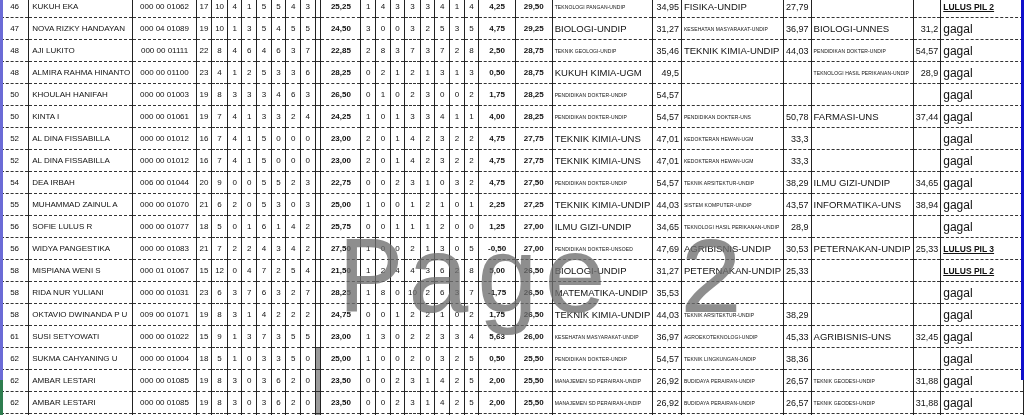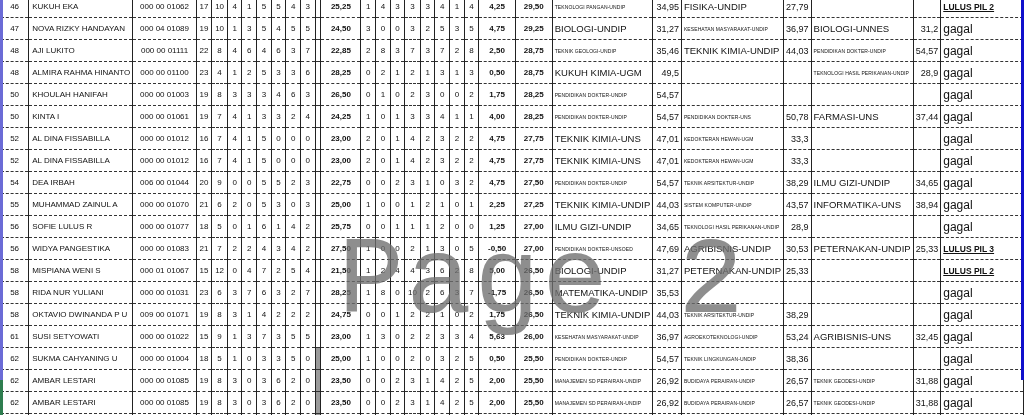--- a/index.html
+++ b/index.html
@@ -581,21 +581,21 @@
           <td>2</td>
           <td>2</td>
           <td>3</td>
           <td>3</td>
           <td>4</td>
           <td class="bold">5,63</td>
           <td class="bold">26,00</td>
           <td class="prog small">KESEHATAN MASYARAKAT-UNDIP</td>
           <td class="score">36,97</td>
           <td class="prog small">AGROEKOTEKNOLOGI-UNDIP</td>
-          <td class="score">53,24</td>
+          <td class="score">45,33</td>
           <td class="prog">AGRIBISNIS-UNS</td>
           <td class="score">32,45</td>
           <td class="status">gagal</td>
         </tr>
         <tr>
           <td>62</td>
           <td class="name">SUKMA CAHYANING U</td>
           <td class="reg">000 00 01004</td>
           <td>18</td>
           <td>5</td>

